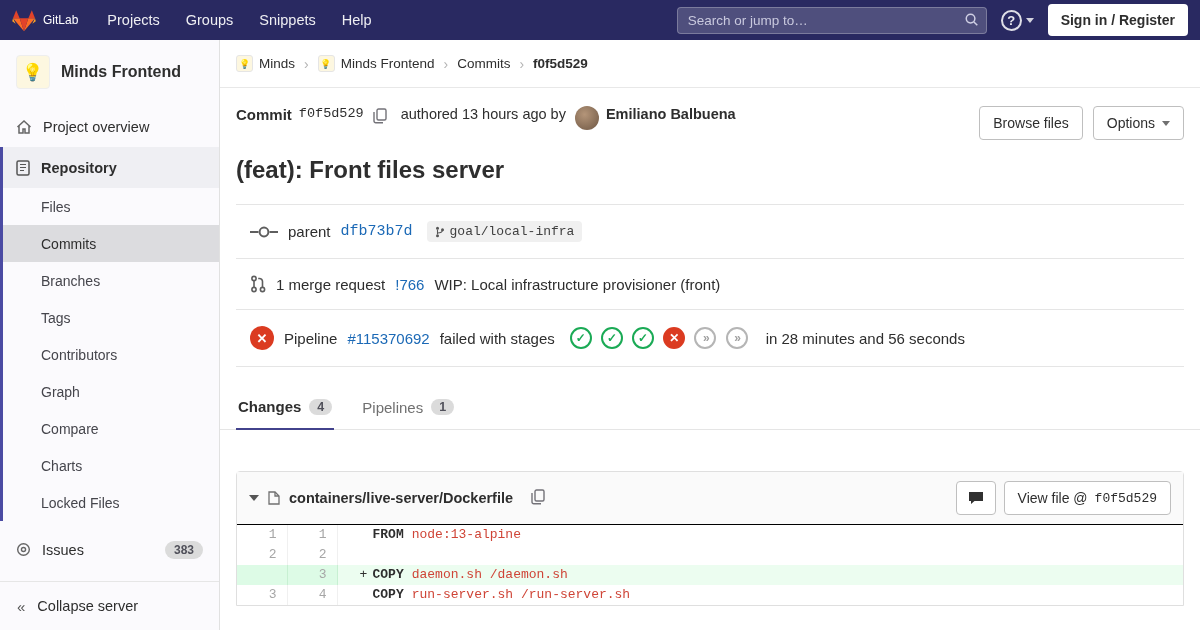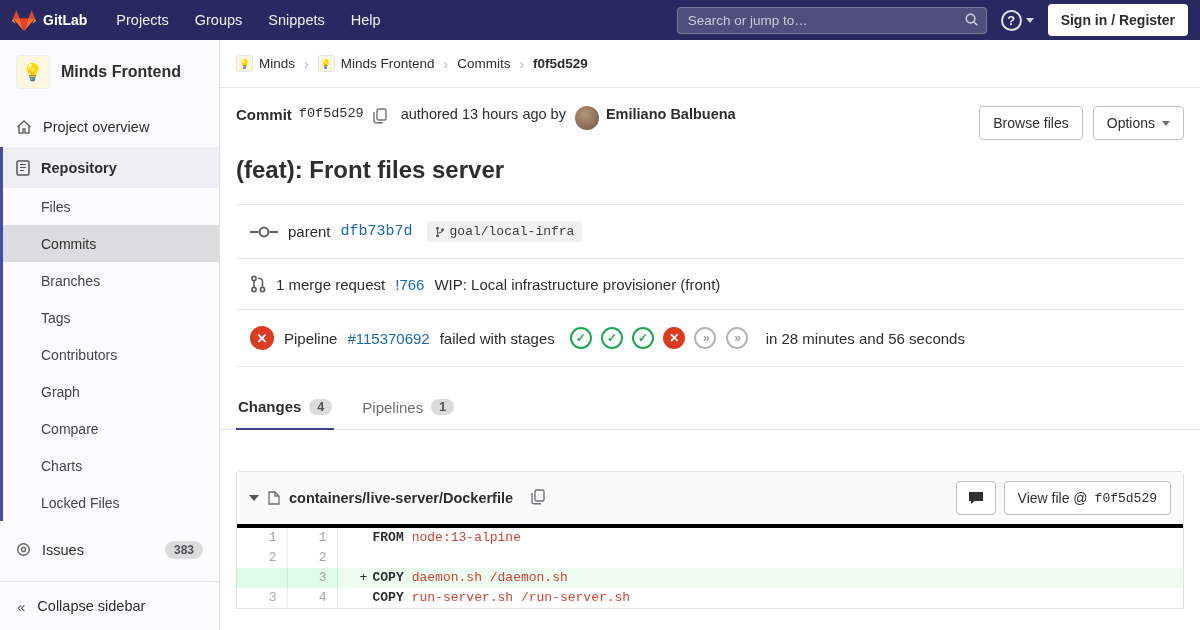--- a/index.html
+++ b/index.html
@@ -4,21 +4,21 @@
 <style>
   * { box-sizing: border-box; margin: 0; padding: 0; }
   html,body { width:1200px; height:630px; overflow:hidden; background:#fff;
     font-family:"Liberation Sans", sans-serif; color:#2e2e2e; }
   a { text-decoration:none; }
 
   
   .navbar { height:40px; background:#292961; display:flex; align-items:center; padding:0 12px; }
   .nav-left { display:flex; align-items:center; }
   .brand { display:flex; align-items:center; gap:7px; margin-right:18px; cursor:pointer; }
-  .brand-name { color:#fff; font-weight:700; font-size:14px;text-align:right; }
+  .brand-name { color:#fff; font-weight:400; font-size:12px;text-align:right; }
   .nav-links { display:flex; align-items:center; gap:4px; list-style:none; }
   .nav-link { color:rgba(255,255,255,.92); font-size:14.5px; font-weight:500; padding:8px 11px; border-radius:4px; cursor:pointer; }
   .nav-right { margin-left:auto; display:flex; align-items:center; gap:14px; }
   .searchbox { position:relative; width:310px; }
   .searchbox input { width:100%; height:27px; background:rgba(255,255,255,.18); border:1px solid rgba(255,255,255,.25);
      border-radius:4px; color:#fff; font-size:13.5px; padding:0 30px 0 10px; outline:none;
      font-family:"Liberation Sans", sans-serif;}
   .searchbox input::placeholder { color:#c9c9de; }
   .search-ic { position:absolute; right:8px; top:5px; }
   .help-wrap { display:flex; align-items:center; gap:4px; cursor:pointer; }
@@ -103,21 +103,21 @@
   .additions { color:#168f48; font-weight:700; }
   .deletions { color:#db3b21; font-weight:700; }
   .summary-actions { margin-left:auto; display:flex; align-items:center; gap:10px; }
   .btn-group { display:inline-flex; }
   .btn-group .btn { border-radius:0; margin-left:-1px; }
   .btn-group .btn:first-child { border-radius:4px 0 0 4px; margin-left:0; }
   .btn-group .btn:last-child { border-radius:0 4px 4px 0; }
   .btn.selected { background:#e4e4e4; }
 
   .file-card { margin:6px 16px 0; border:1px solid #dfdfdf; border-radius:4px 4px 0 0; }
-  .file-head { display:flex; align-items:center; gap:9px; background:#fafafa; border-bottom:4px solid #000000;
+  .file-head { display:flex; align-items:center; gap:9px; background:#fafafa; border-bottom:1px solid #000000;
      padding:9px 12px; }
   .chev-down { width:0;height:0;border-left:5px solid transparent;border-right:5px solid transparent;
      border-top:6px solid #555; display:inline-block; cursor:pointer;}
   .file-path { font-weight:600; font-size:14.5px; }
   .file-actions { margin-left:auto; display:flex; gap:8px; }
   .btn.icon-btn { padding:8px 11px; }
   .view-sha { font-family:"Liberation Mono", monospace; font-size:13px; }
 
   table.diff { width:100%; border-collapse:collapse; font-family:"Liberation Mono", monospace; font-size:13px; }
   table.diff td { height:20px; line-height:20px; white-space:pre; }
@@ -210,21 +210,21 @@
     <svg width="15" height="15" viewBox="0 0 16 16">
       <circle cx="8" cy="8" r="6.2" fill="none" stroke="#666" stroke-width="1.5"></circle>
       <circle cx="8" cy="8" r="2.2" fill="none" stroke="#666" stroke-width="1.5"></circle>
     </svg>
     <span>Issues</span>
     <span class="count-badge">383</span>
   </div>
 
   <div class="collapse-row">
     <span class="collapse-ic">«</span>
-    <span>Collapse sidebar</span>
+    <span>Collapse server</span>
   </div>
 </aside>
 
 <main class="main">
 
   <nav class="breadcrumbs">
     <span class="crumb">
       <span class="crumb-avatar">💡</span>
       <span>Minds</span>
     </span>

